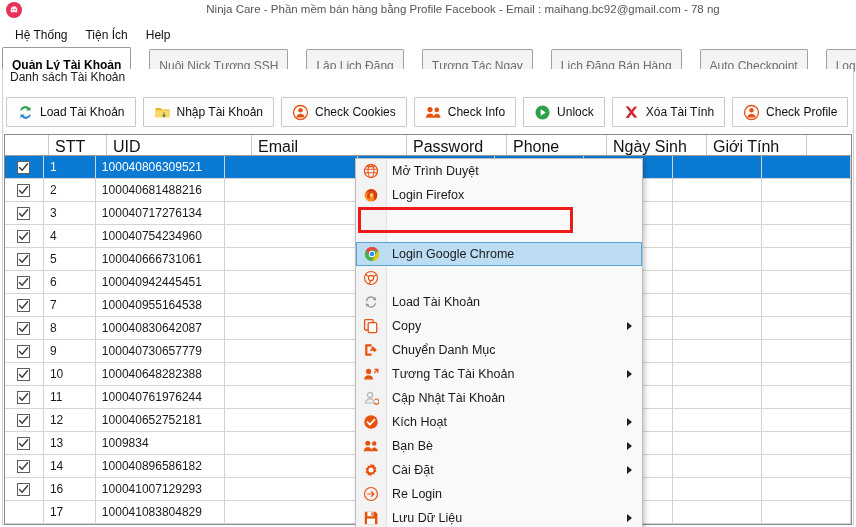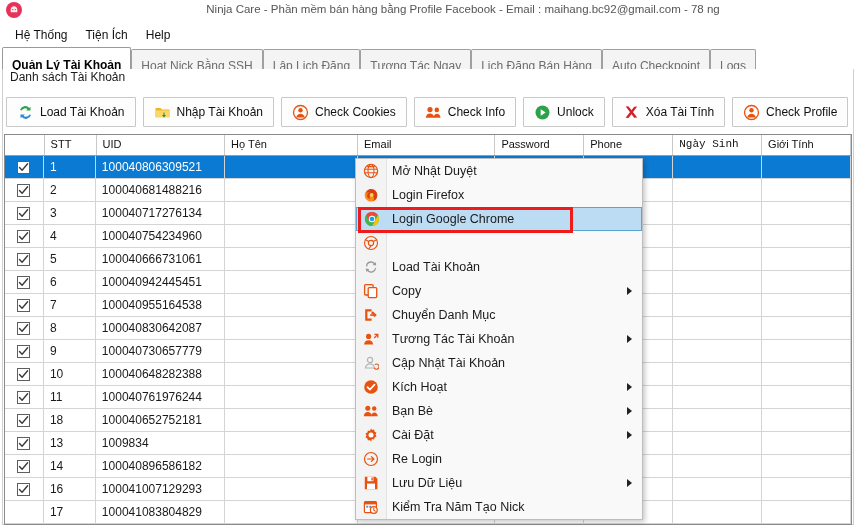--- a/index.html
+++ b/index.html
@@ -22,21 +22,21 @@
     text-overflow:clip;padding-left:70px;box-sizing:border-box;}
 
   
   .menubar{position:absolute;left:0;top:25px;width:856px;height:20px;
     display:flex;align-items:center;padding-left:6px;box-sizing:border-box;}
   .menubar .mi{font-size:12px;color:#111;padding:2px 9px;cursor:default;}
 
   
   .tabstrip{position:absolute;left:2px;top:47px;width:852px;height:22px;
     display:flex;align-items:flex-end;}
-  .tab{height:20px;line-height:20px;padding:6px 9px;margin-right:0;box-sizing:border-box;
+  .tab{height:20px;line-height:20px;padding:6px 9px;margin-right:18px;box-sizing:border-box;
     border:1px solid #a0a0a0;border-bottom:none;background:#f4f4f4;color:#6d6d6d;
     font-size:12px;border-radius:2px 2px 0 0;white-space:nowrap;cursor:default;}
   .tab.active{background:#ffffff;color:#000;font-weight:bold;height:22px;line-height:22px;
     border-color:#9a9a9a;position:relative;z-index:3;}
 
   
   .groupbox{position:absolute;left:2px;top:69px;width:852px;height:456px;
     border:1px solid #cfcfcf;border-top:none;box-sizing:border-box;background:#fff;}
   .group-legend{position:absolute;left:6px;top:70px;font-size:12px;color:#1a1a1a;
     background:#fff;padding:0 4px;z-index:4;}
@@ -48,21 +48,21 @@
     font-size:12px;color:#111;white-space:nowrap;cursor:default;border-radius:1px;}
   .tbtn .ic{width:17px;height:17px;flex:none;display:flex;align-items:center;justify-content:center;}
   .tbtn .ic svg{display:block;}
 
   
   .grid{position:absolute;left:4px;top:134px;width:848px;height:391px;
     border:1px solid #8a8a8a;box-sizing:border-box;background:#fff;overflow:hidden;}
   .grid-header{display:flex;height:21px;box-sizing:border-box;
     border-bottom:1px solid #9b9b9b;background:#fff;}
   .gh{box-sizing:border-box;border-right:1px solid #c9c9c9;
-    padding:3px 0 0 6px;font-size:11px;color:#111;white-space:nowrap;overflow:hidden;cursor:default;}
+    padding:3px 0 0 6px;font-size:16px;color:#111;white-space:nowrap;overflow:hidden;cursor:default;}
   .grid-body{position:relative;}
   .grow{display:flex;height:23px;box-sizing:border-box;border-bottom:1px solid #d4d4d4;}
   .grow.sel{background:#0b7ad3;color:#fff;}
   .gc{box-sizing:border-box;border-right:1px solid #d4d4d4;
     padding:4px 0 0 6px;font-size:12px;white-space:nowrap;overflow:hidden;cursor:default;}
   .gc.cb{display:flex;align-items:center;justify-content:center;padding:0;}
   .chk{width:13px;height:13px;border:1px solid #5e5e5e;background:#fff;
     display:flex;align-items:center;justify-content:center;box-sizing:border-box;}
   .chk svg{display:block;}
 
@@ -73,21 +73,21 @@
   .ctxmenu .gutter{position:absolute;left:0;top:0;width:30px;height:100%;background:#f3f3f3;
     border-right:1px solid #e2e2e2;}
   .ctxitem{position:relative;height:24px;display:flex;align-items:center;
     padding-left:0;box-sizing:border-box;cursor:default;z-index:2;}
   .ctxitem .ici{width:30px;height:24px;flex:none;display:flex;align-items:center;justify-content:center;}
   .ctxitem .ici svg{display:block;}
   .ctxitem .lbl{font-size:12.5px;color:#1a1a1a;padding-left:6px;white-space:nowrap;}
   .ctxitem .arr{position:absolute;right:10px;top:50%;transform:translateY(-50%);
     width:0;height:0;border-left:5px solid #222;border-top:4px solid transparent;
     border-bottom:4px solid transparent;}
-  .ctxitem.hi{background:#bcdcf4;border:1px solid #5ba4d6;}
+  .ctxitem.hi{background:#bcdcf4;border:1px solid #5ba4d6;margin-top:35px;}
   .ctxitem.hi .lbl{padding-left:5px;}
   .redbox{position:absolute;left:358px;top:207px;width:215px;height:26px;
     border:3px solid #ef1b1b;box-sizing:border-box;z-index:60;pointer-events:none;}
 </style>
 </head>
 <body>
 
 <div id="app">
 
   <div class="titlebar">
@@ -103,21 +103,21 @@
   </div>
 
   <div class="menubar">
     <div class="mi">Hệ Thống</div>
     <div class="mi">Tiện Ích</div>
     <div class="mi">Help</div>
   </div>
 
   <div class="tabstrip">
     <div class="tab active">Quản Lý Tài Khoản</div>
-    <div class="tab">Hoạt Nick Bằng SSH</div>
+    <div class="tab">Nuôi Nick Tương SSH</div>
     <div class="tab">Lập Lịch Đăng</div>
     <div class="tab">Tương Tác Ngay</div>
     <div class="tab">Lịch Đăng Bán Hàng</div>
     <div class="tab">Auto Checkpoint</div>
     <div class="tab">Logs</div>
   </div>
 
   <div class="groupbox"></div>
   <div class="group-legend">Danh sách Tài Khoản</div>
 
@@ -198,25 +198,24 @@
       <span>Check Profile</span>
     </div>
 
   </div>
 
   <div class="grid">
     <div class="grid-header" id="grid-header">
         <div class="gh" style="width: 44px;"></div>
         <div class="gh" style="width: 58px;">STT</div>
         <div class="gh" style="width: 145px;">UID</div>
-        <div class="gh" style="width: 150px;">Họ Tên</div>
         <div class="gh" style="width: 155px;">Email</div>
         <div class="gh" style="width: 100px;">Password</div>
         <div class="gh" style="width: 100px;">Phone</div>
-        <div class="gh" style="width: 100px; font-family: Liberation Mono, monospace;">Ngày Sinh</div>
+        <div class="gh" style="width: 100px;">Ngày Sinh</div>
         <div class="gh" style="width: 100px;">Giới Tính</div>
       </div>
     <div class="grid-body" id="grid-body">
         <div class="grow sel">
           <div class="gc cb" style="width: 44px;">
             <div class="chk">
               <svg width="11" height="11" viewBox="0 0 11 11">
                 <path d="M1.5 5.4l2.6 2.8L9.6 1.8" fill="none" stroke="#3a3a3a" stroke-width="1.4" stroke-linecap="round" stroke-linejoin="round"></path>
               </svg>
             </div>
@@ -401,21 +400,21 @@
           <div class="gc" style="width: 100px;"></div>
         </div>
         <div class="grow">
           <div class="gc cb" style="width: 44px;">
             <div class="chk">
               <svg width="11" height="11" viewBox="0 0 11 11">
                 <path d="M1.5 5.4l2.6 2.8L9.6 1.8" fill="none" stroke="#3a3a3a" stroke-width="1.4" stroke-linecap="round" stroke-linejoin="round"></path>
               </svg>
             </div>
           </div>
-          <div class="gc" style="width: 58px;">18</div>
+          <div class="gc" style="width: 58px;">12</div>
           <div class="gc" style="width: 145px;">100040652752181</div>
           <div class="gc" style="width: 150px;"></div>
           <div class="gc" style="width: 155px;">100040652752181</div>
           <div class="gc" style="width: 100px;"></div>
           <div class="gc" style="width: 100px;"></div>
           <div class="gc" style="width: 100px;"></div>
           <div class="gc" style="width: 100px;"></div>
         </div>
         <div class="grow">
           <div class="gc cb" style="width: 44px;">
@@ -486,21 +485,21 @@
     <div class="gutter"></div>
   <div class="ctxitem">
         <span class="ici">
           <svg width="16" height="16" viewBox="0 0 16 16">
             <circle cx="8" cy="8" r="6.6" fill="none" stroke="#e8520f" stroke-width="1.2"></circle>
             <ellipse cx="8" cy="8" rx="3" ry="6.6" fill="none" stroke="#e8520f" stroke-width="1"></ellipse>
             <path d="M1.6 6.2h12.8M1.6 9.8h12.8" stroke="#e8520f" stroke-width="1"></path>
             <path d="M4.2 3.6h7.6" stroke="#e8520f" stroke-width="1.4"></path>
           </svg>
         </span>
-        <span class="lbl">Mở Nhật Duyệt</span>
+        <span class="lbl">Mở Trình Duyệt</span>
       </div>
       <div class="ctxitem">
         <span class="ici">
           <svg width="16" height="16" viewBox="0 0 16 16">
             <circle cx="8" cy="8.3" r="6.3" fill="#ff8a1e"></circle>
             <path d="M8 2c3.4 0 6.3 2.8 6.3 6.3 0 2.7-1.7 5-4.1 5.9 1-1.3 1.2-3 .4-4.3-.9-1.5-3-1.6-3.9-.2-.6 1 .1 2.2 1.2 2.2-1.7.4-3.4-.7-3.8-2.4-.4-1.8.7-3.5 2.4-4C4.9 5 3.6 5.9 3 7.3 3.5 4.3 5.5 2 8 2z" fill="#d93f16"></path>
             <circle cx="8.6" cy="8.1" r="2" fill="#ffd04a"></circle>
           </svg>
         </span>
         <span class="lbl">Login Firefox</span>

